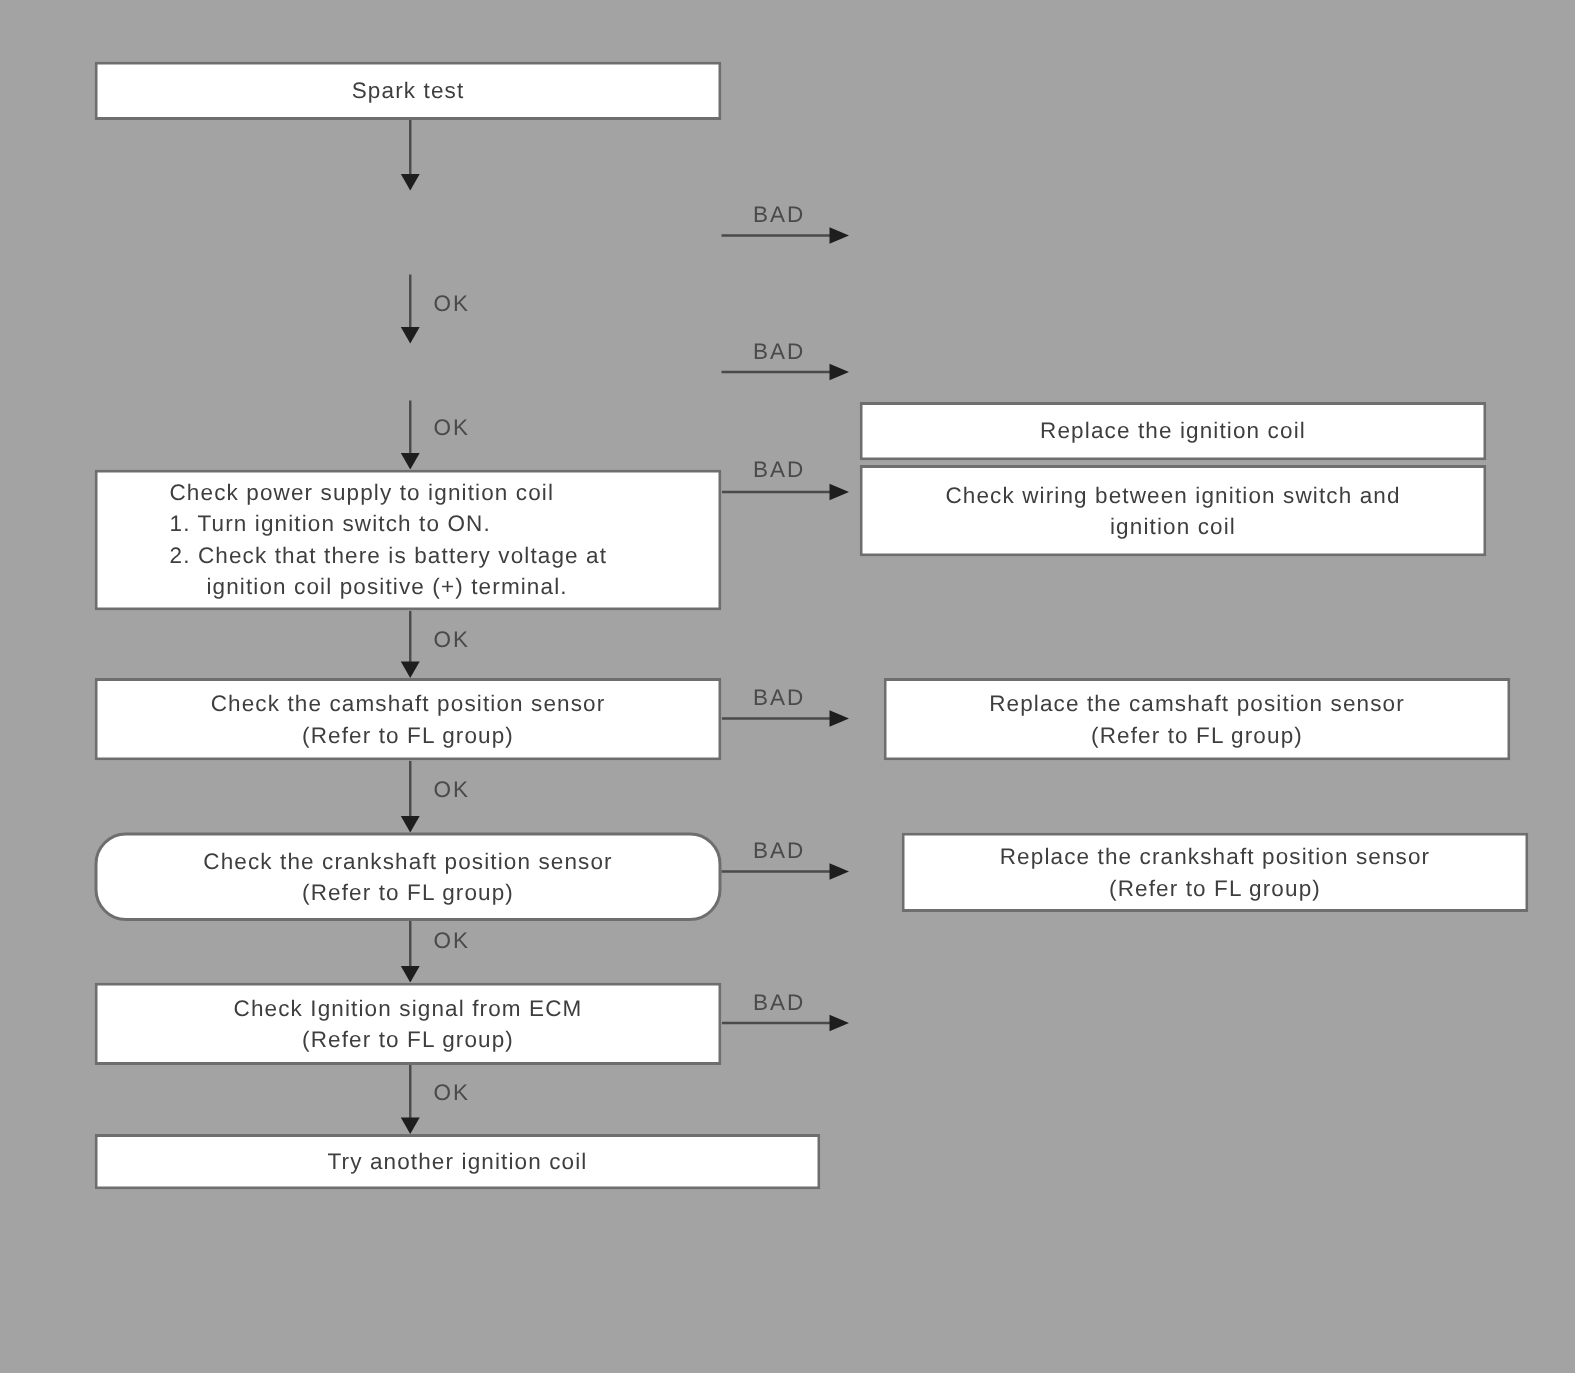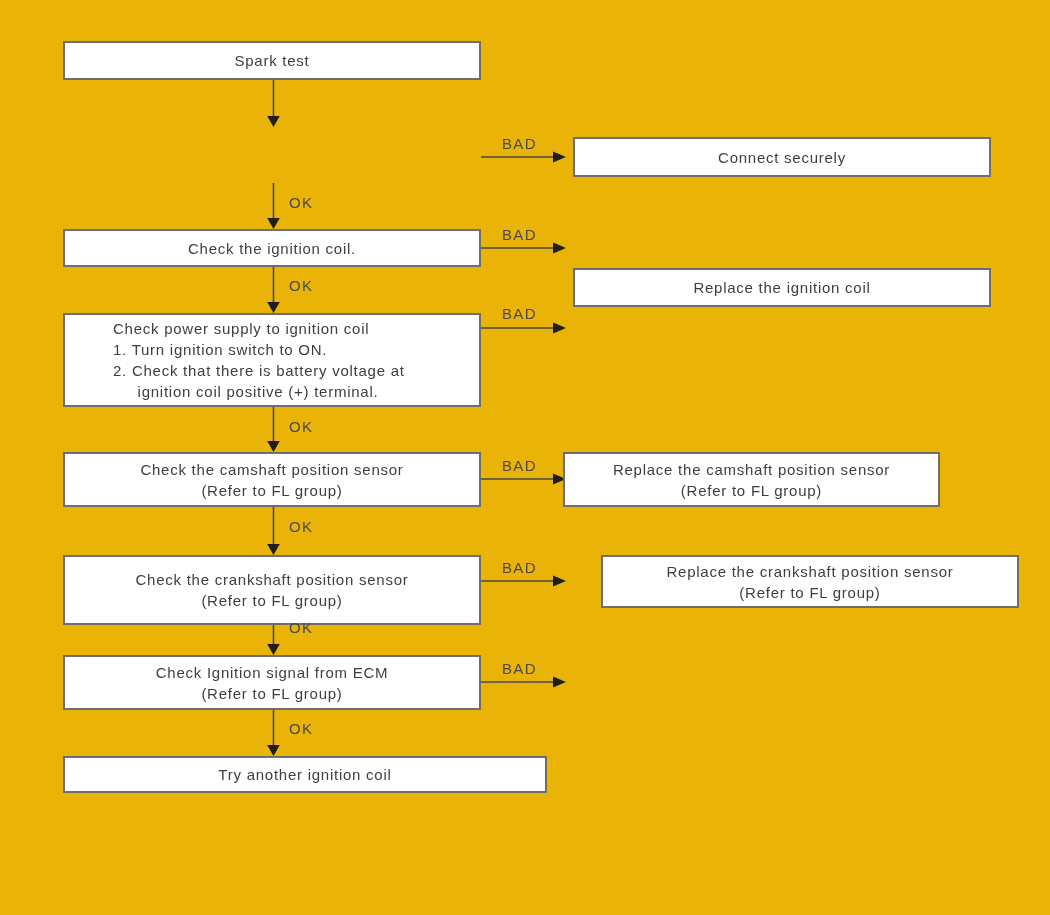--- a/index.html
+++ b/index.html
@@ -1,18 +1,18 @@
 <!DOCTYPE html>
 <html><head>
 <meta charset="utf-8">
 <title>Spark test</title>
 <style>
   html,body{margin:0;padding:0;background:#ffffff;}
   .diagram{
-    position:relative;width:1050px;height:915px;background:#eab308;overflow:hidden;
+    position:relative;width:1050px;height:915px;background:#a3a3a3;overflow:hidden;
     font-family:"Liberation Sans",sans-serif;color:#3e3e3e;
   }
   .connectors{position:absolute;left:0;top:0;width:1050px;height:915px;}
   .box{
     position:absolute;box-sizing:border-box;background:#ffffff;
     border:2px solid #6e6e6e;
     display:flex;align-items:center;justify-content:center;
     text-align:center;font-size:15px;letter-spacing:0.05em;line-height:21px;
     white-space:pre-line;color:#3e3e3e;
   }
@@ -63,44 +63,44 @@
       <polygon points="553,322.5 553,333.5 566,328"></polygon>
       <polygon points="553,473.5 553,484.5 566,479"></polygon>
       <polygon points="553,575.5 553,586.5 566,581"></polygon>
       <polygon points="553,676.5 553,687.5 566,682"></polygon>
     </g>
   </svg>
 
   <div class="box" style="left:63px;top:41px;width:418px;height:39px;">Spark test</div>
 
 
-  <div class="box" style="left:63px;top:229px;width:418px;height:38px;">Check the ignition coil.</div>
 
   <div class="box box--list" style="left:63px;top:313px;width:418px;height:94px;padding-left:48px;">Check power supply to ignition coil
 1. Turn ignition switch to ON.
 2. Check that there is battery voltage at
      ignition coil positive (+) terminal.</div>
 
   <div class="box" style="left:63px;top:452px;width:418px;height:55px;">Check the camshaft position sensor
 (Refer to FL group)</div>
 
-  <div class="box" style="left:63px;top:555px;width:418px;height:70px;">Check the crankshaft position sensor
+  <div class="box" style="left:63px;top:555px;width:418px;height:59px;border-radius:21px;">Check the crankshaft position sensor
 (Refer to FL group)</div>
 
   <div class="box" style="left:63px;top:655px;width:418px;height:55px;">Check Ignition signal from ECM
 (Refer to FL group)</div>
 
   <div class="box" style="left:63px;top:756px;width:484px;height:37px;">Try another ignition coil</div>
 
-  <div class="box" style="left:573px;top:137px;width:418px;height:40px;">Connect securely</div>
 
   <div class="box" style="left:573px;top:228px;width:418px;height:39px;margin-top:40px;">Replace the ignition coil</div>
 
+  <div class="box" style="left:573px;top:310px;width:418px;height:61px;">Check wiring between ignition switch and
+ignition coil</div>
 
-  <div class="box" style="left:563px;top:452px;width:377px;height:55px;">Replace the camshaft position sensor
+  <div class="box" style="left:589px;top:452px;width:418px;height:55px;">Replace the camshaft position sensor
 (Refer to FL group)</div>
 
   <div class="box" style="left:601px;top:555px;width:418px;height:53px;">Replace the crankshaft position sensor
 (Refer to FL group)</div>
 
 
   <span class="lbl" style="left:289px;top:195px;">OK</span>
   <span class="lbl" style="left:289px;top:278px;">OK</span>
   <span class="lbl" style="left:289px;top:419px;">OK</span>
   <span class="lbl" style="left:289px;top:519px;">OK</span>

